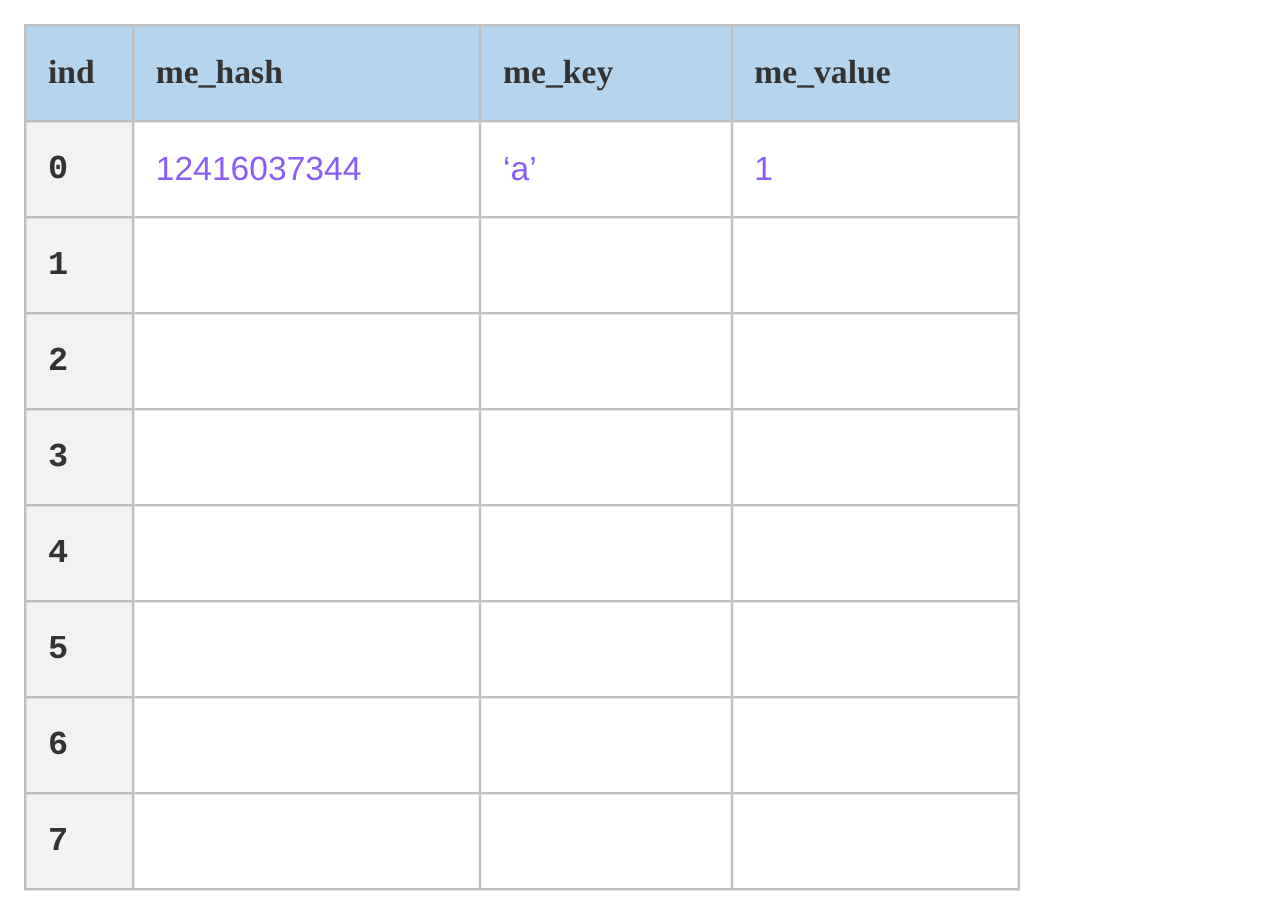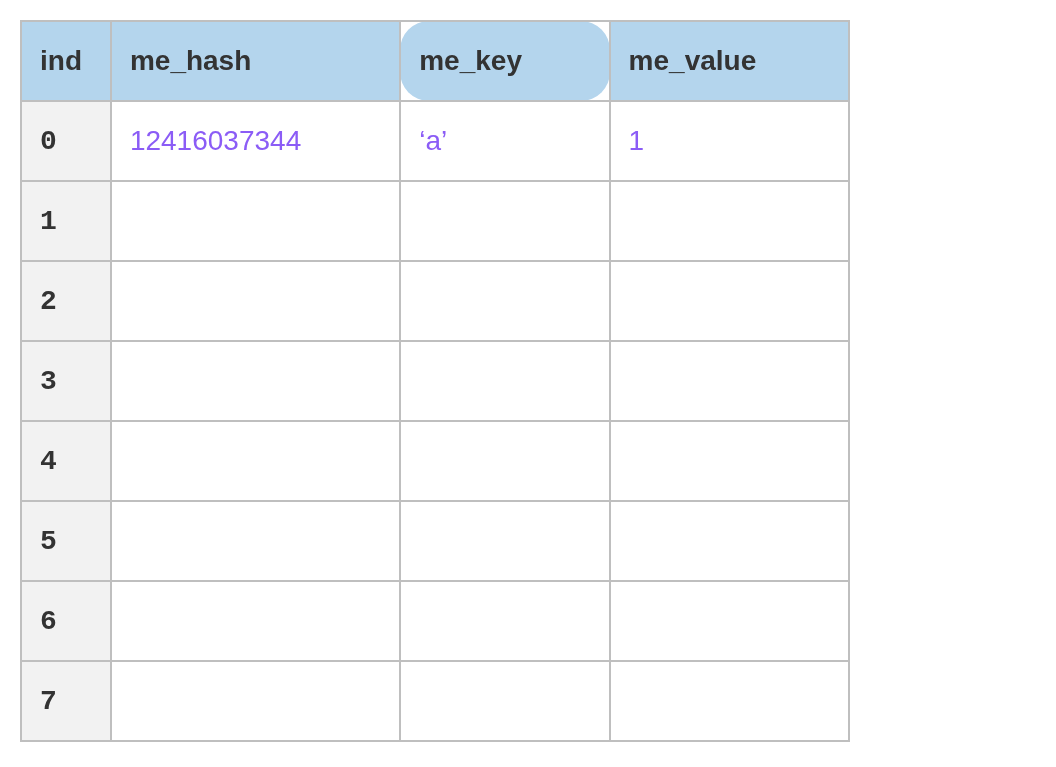--- a/index.html
+++ b/index.html
@@ -16,27 +16,27 @@
   th, td {
     border: 2px solid #bfbfbf;
     text-align: left;
     font-size: 28px;
     height: 80px;
     padding: 0 18px;
     vertical-align: middle;
   }
   th {
     background: #b4d5ed;
-    font-family: Liberation Sans, sans-serif;
+    font-family: Liberation Serif, serif;
     font-weight: bold;
     color: #333;
   }
   .col-ind { width: 90px; }
   .col-hash { width: 290px; }
-  .col-key { width: 210px; border-radius: 29px; }
+  .col-key { width: 210px; }
   .col-value { width: 240px; margin-top: 32px; }
   td.ind-cell {
     background: #f2f2f2;
     font-family: "Courier New", Courier, monospace;
     font-weight: bold;
     color: #333;
   }
   td.data-cell {
     background: #ffffff;
     color: #8b5cf6;

